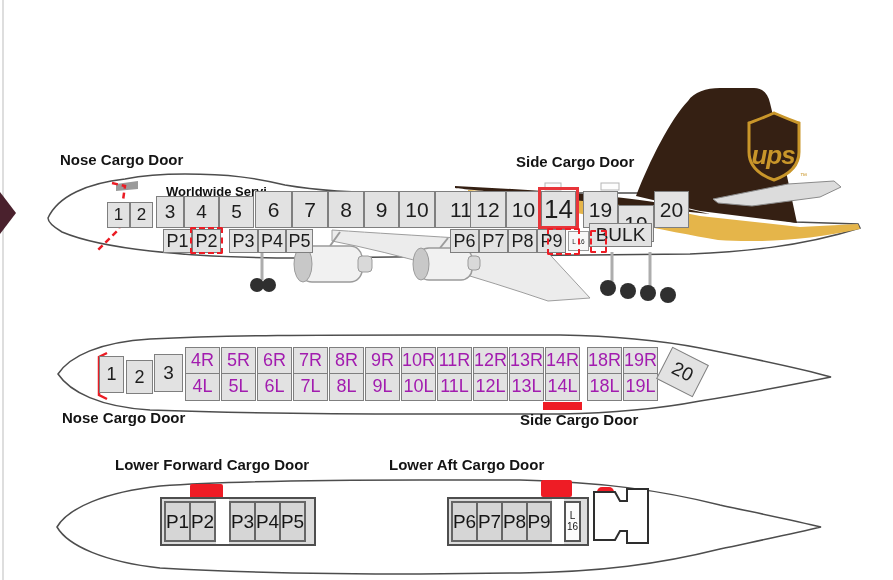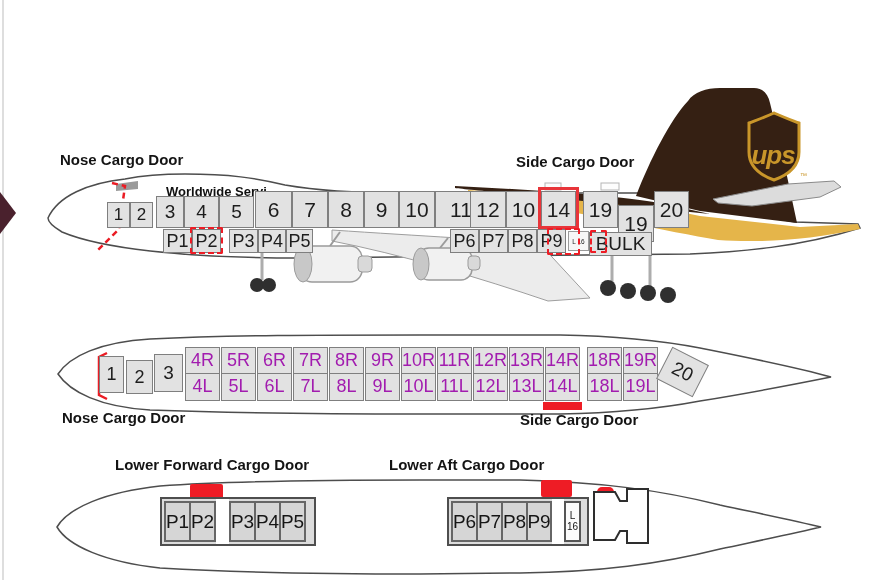--- a/index.html
+++ b/index.html
@@ -123,36 +123,36 @@
   <div class="box" style="left:184px;top:196px;width:35px;height:32px;font-size:19px">4</div>
   <div class="box" style="left:219px;top:196px;width:35px;height:32px;font-size:19px">5</div>
   <div class="box" style="left:255px;top:191px;width:37px;height:37px;font-size:21px">6</div>
   <div class="box" style="left:292px;top:191px;width:36px;height:37px;font-size:21px">7</div>
   <div class="box" style="left:328px;top:191px;width:36px;height:37px;font-size:21px">8</div>
   <div class="box" style="left:364px;top:191px;width:35px;height:37px;font-size:21px">9</div>
   <div class="box" style="left:399px;top:191px;width:36px;height:37px;font-size:21px">10</div>
   <div class="box" style="left:435px;top:191px;width:52px;height:37px;font-size:21px">11</div>
   <div class="box" style="left:470px;top:191px;width:36px;height:37px;font-size:21px">12</div>
   <div class="box" style="left:506px;top:191px;width:35px;height:37px;font-size:21px">10</div>
-  <div class="box" style="left:541px;top:191px;width:35px;height:37px;font-size:21px">14</div>
+  <div class="box" style="left:541px;top:191px;width:35px;height:37px;font-size:26px">14</div>
   <div class="box" style="left:583px;top:191px;width:35px;height:37px;font-size:21px">19</div>
   <div class="box" style="left:618px;top:205px;width:36px;height:37px;font-size:21px">19</div>
   <div class="box" style="left:654px;top:191px;width:35px;height:37px;font-size:21px">20</div>
 
   <div class="box" style="left:163px;top:229px;width:29px;height:24px;font-size:18px">P1</div>
   <div class="box" style="left:192px;top:229px;width:29px;height:24px;font-size:18px">P2</div>
   <div class="box" style="left:229px;top:229px;width:29px;height:24px;font-size:18px">P3</div>
   <div class="box" style="left:258px;top:229px;width:28px;height:24px;font-size:18px">P4</div>
   <div class="box" style="left:286px;top:229px;width:27px;height:24px;font-size:18px">P5</div>
   <div class="box" style="left:450px;top:229px;width:29px;height:24px;font-size:18px">P6</div>
   <div class="box" style="left:479px;top:229px;width:29px;height:24px;font-size:18px">P7</div>
   <div class="box" style="left:508px;top:229px;width:29px;height:24px;font-size:18px">P8</div>
   <div class="box" style="left:537px;top:229px;width:29px;height:24px;font-size:18px">P9</div>
   <div class="box bulk-sm" style="left:568px;top:231px;width:21px;height:20px">L 16</div>
-  <div class="box" style="left:589px;top:232px;width:63px;height:24px;font-size:19px">BULK</div>
+  <div class="box" style="left:589px;top:223px;width:63px;height:24px;font-size:19px">BULK</div>
 
   <div class="solid-red" style="left:538px;top:187px;width:41px;height:42px"></div>
   <div class="dash-red" style="left:190px;top:227px;width:33px;height:27px"></div>
   <div class="dash-red" style="left:547px;top:228px;width:33px;height:27px"></div>
   <div class="dash-red" style="left:590px;top:230px;width:17px;height:23px"></div>
 
   <div class="lbl" style="left:62px;top:409px">Nose Cargo Door</div>
   <div class="lbl" style="left:520px;top:411px">Side Cargo Door</div>
 
   <div class="box" style="left:99px;top:356px;width:25px;height:37px;font-size:18px">1</div>

